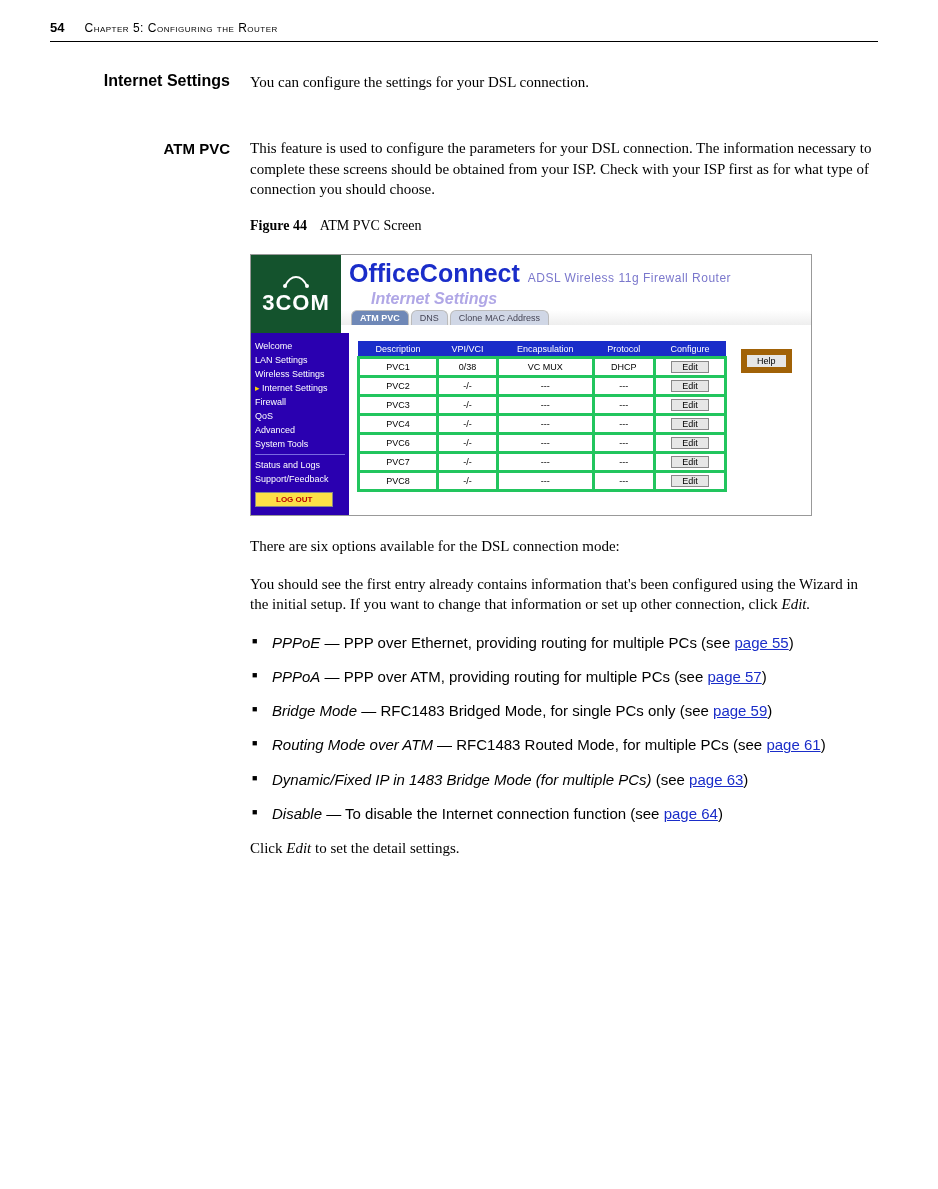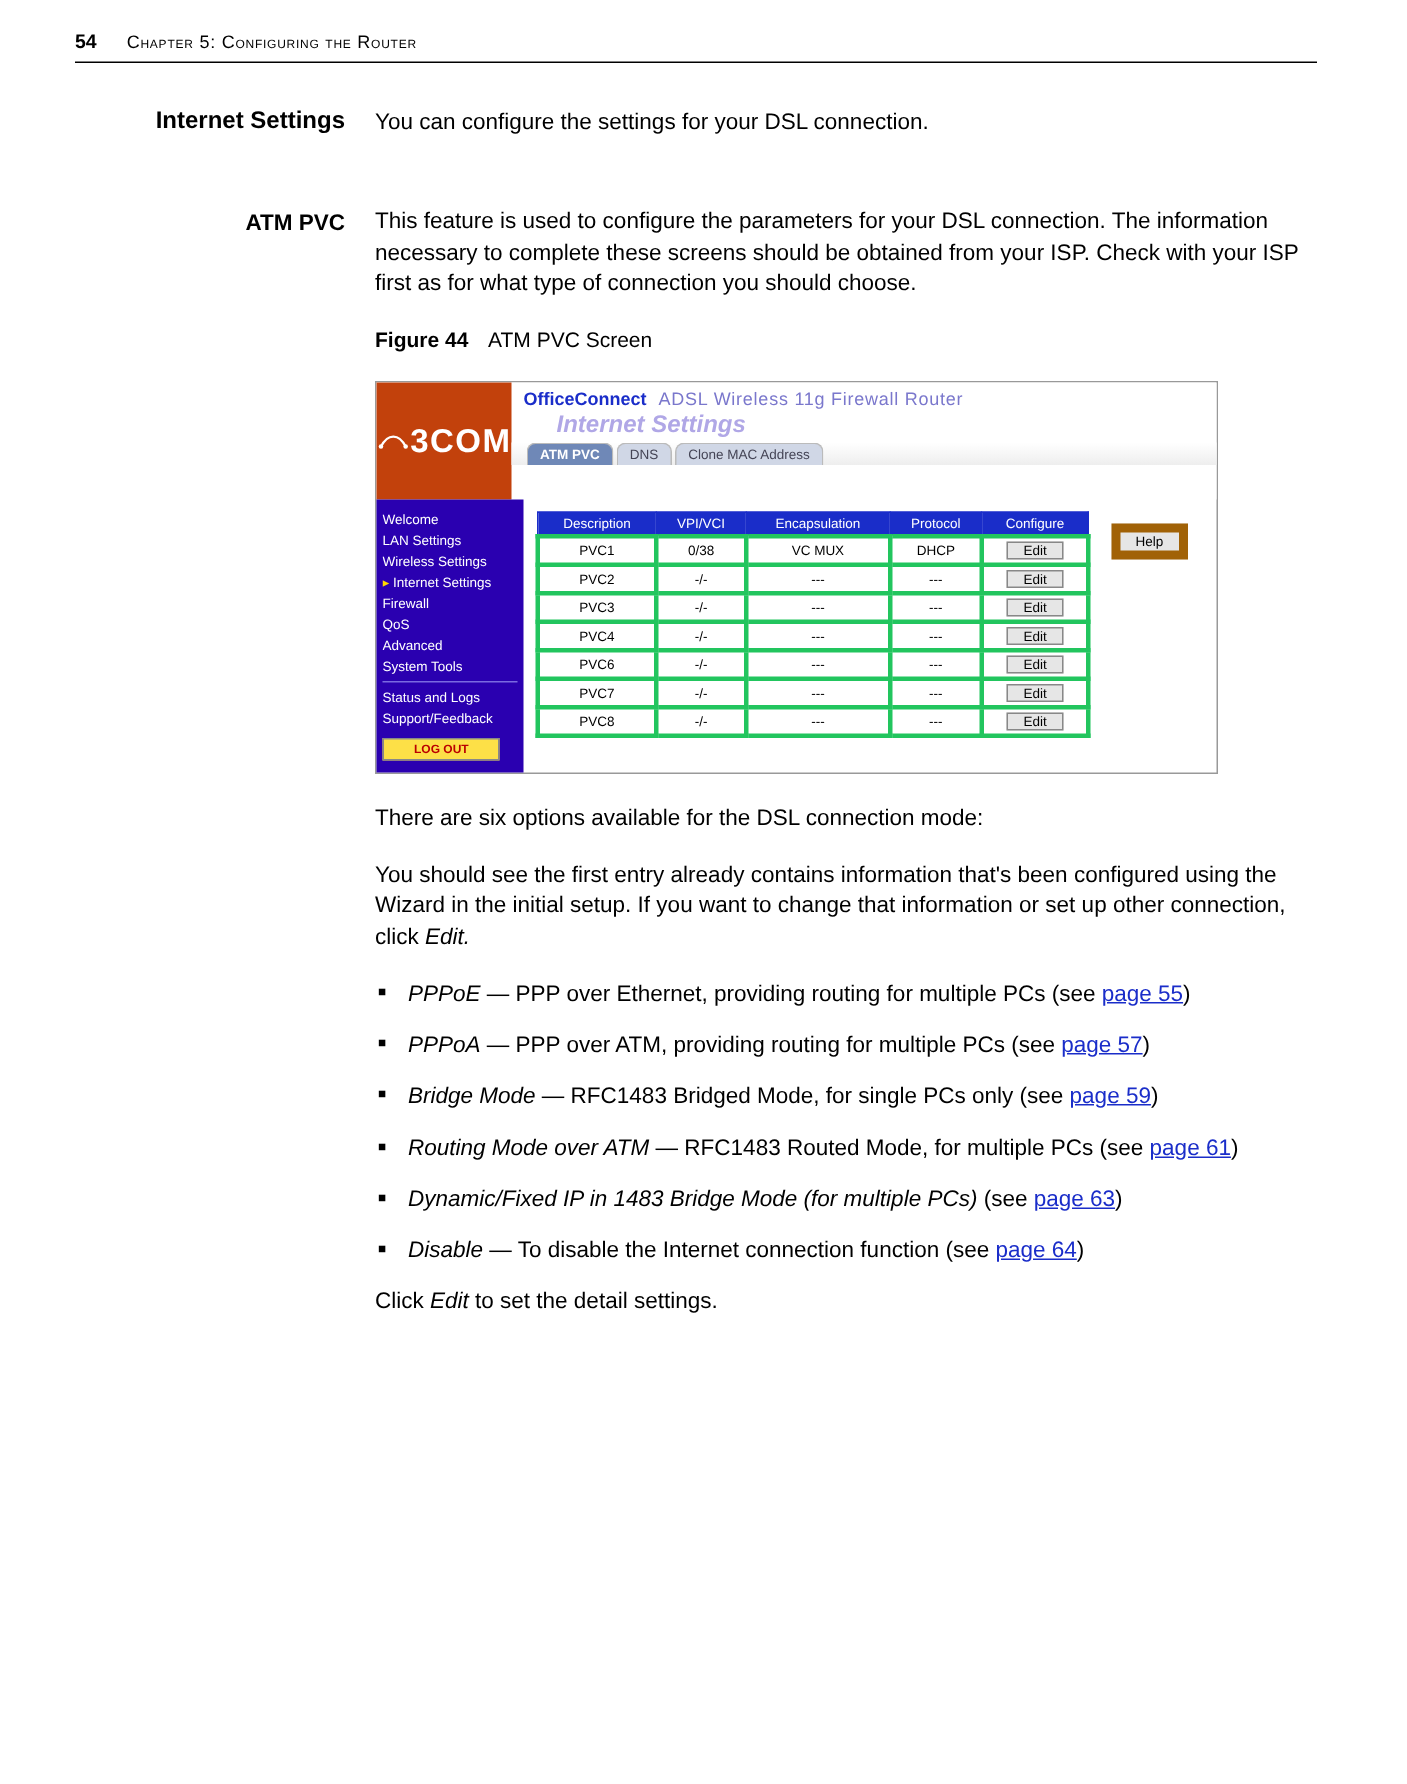--- a/index.html
+++ b/index.html
@@ -43,56 +43,56 @@
     text-align: right;
     font-weight: bold;
     font-size: 16px;
   }
   .side-heading-sub {
     text-align: right;
     font-weight: bold;
     font-size: 15px;
     padding-top: 2px;
   }
-  .body-col p { margin: 0 0 18px 0; line-height: 1.35;}
+  .body-col p { margin: 0 0 18px 0; line-height: 1.35; font-family: Liberation Serif, serif;}
   .figure-caption { font-size: 14px; margin: 6px 0 12px 0; }
   .figure-caption .fig-label { font-weight: bold; margin-right: 10px;}
   .screenshot-box {
     border: 1px solid #999;
     width: 560px;
     background: #fff;
     margin-bottom: 20px;
   }
   .ss-topbar {
     display: flex;
     align-items: flex-start;
     background: #fff;
   }
   .ss-logo {
     width: 90px;
     height: 78px;
-    background: #c2410c;
+    background: #14532d;
     color: #fff;
     display: flex;
-    flex-direction: row;
+    flex-direction: column;
     align-items: center;
     justify-content: center;
     font-size: 10px;
   }
   .ss-logo .three { font-size: 22px; font-weight: bold; letter-spacing:1px;}
   .ss-brand-area { flex:1; }
   .ss-brand {
     padding: 4px 8px 0 8px;
     display:flex;
     align-items: baseline;
   }
   .ss-brand .oc {
     color: #1a2dc9;
     font-weight: bold;
-    font-size: 12px;
+    font-size: 25px;
   }
   .ss-brand .sub {
     color: #7a77cc;
     font-size: 12px;
     margin-left: 8px;
     letter-spacing: 0.5px;
   }
   .ss-section-title {
     color: #b0a7e6;
     font-style: italic;

